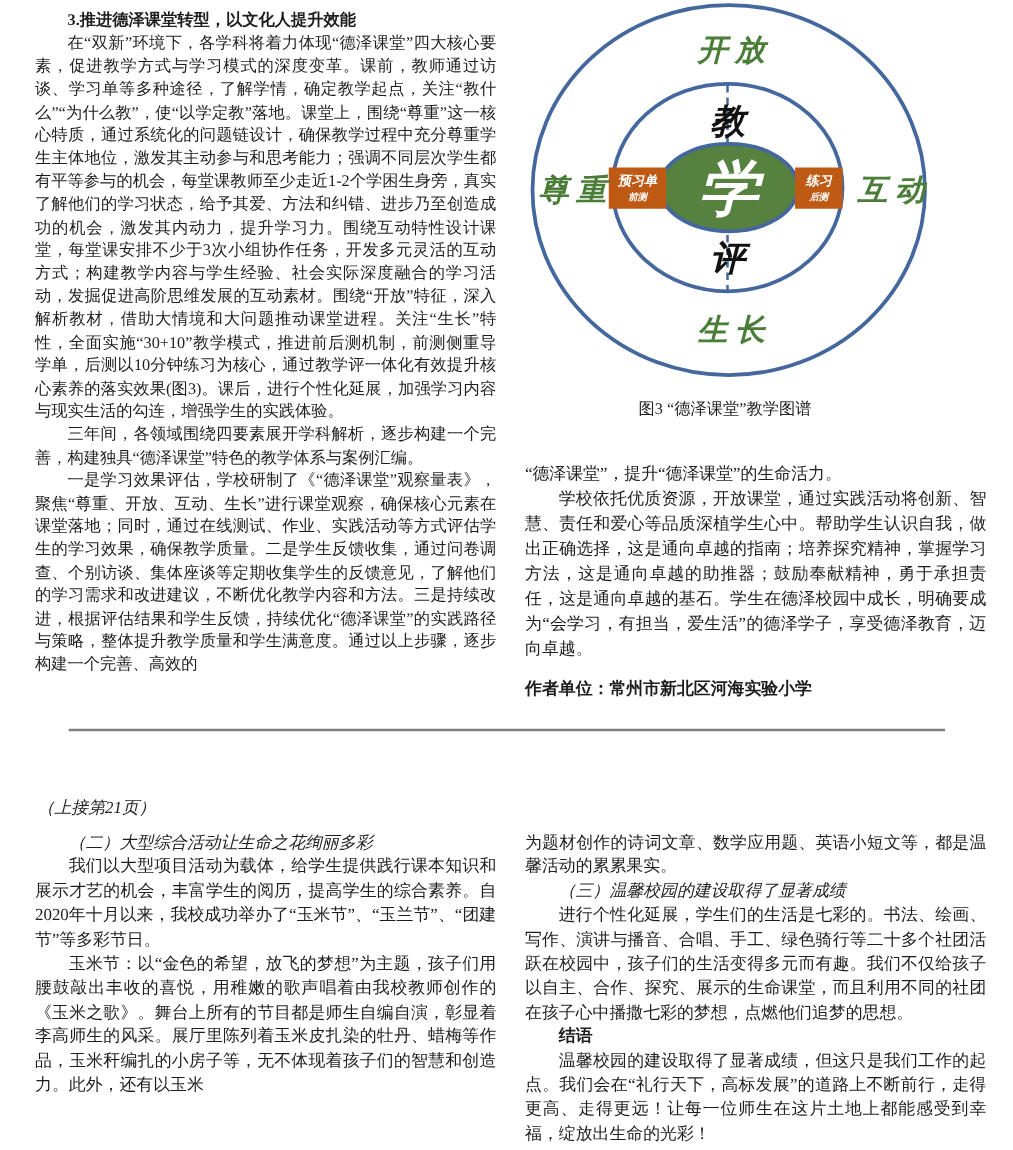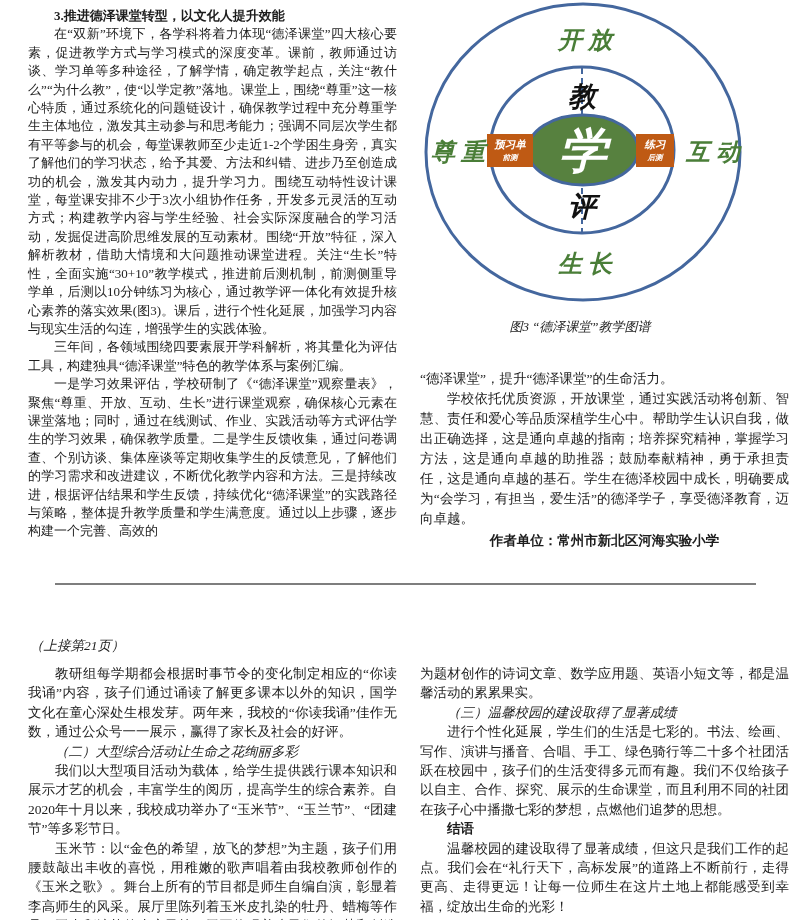--- a/index.html
+++ b/index.html
@@ -6,31 +6,31 @@
   .page {
     position:relative; width:808px; height:920px; overflow:hidden;
     background:#ffffff; color:#1d1d1d;
     font-family:"Liberation Serif","DejaVu Serif",serif;
   }
   p { margin:0; text-align:justify; text-indent:2em; }
   .noindent { text-indent:0; }
   .bold { font-weight:bold; }
   .kai { font-style:italic; }
   .author {
-    text-indent:0; text-align:center; font-weight:bold;
+    text-indent:0; text-align:left; font-weight:bold;
     font-family:"Liberation Sans","DejaVu Sans",sans-serif;
-    margin-top:2px; font-size:13.5px;
+    margin-top:12px; font-size:13.5px;
   }
   .col-top-left  { position:absolute; left:28px;  top:7px;  width:369px; font-size:13px;   line-height:18.4px; }
   .col-top-right { position:absolute; left:420px; top:0;    width:369px; font-size:13.5px; line-height:20px; }
   figure { margin:0; }
   .diagram { display:block; }
   figcaption {
     width:320px; text-align:center; font-size:13px; margin-top:5px;
-    font-style:italic; color:#222;
+    color:#222;
   }
   .col-top-right .body-start { margin-top:32px; }
   .divider { position:absolute; left:55px; top:583px; width:701px; height:2px; background:#7e7e7e; }
   .continuation { position:absolute; left:30px; top:637px; font-size:13.5px; font-style:italic; }
   .col-bot-left  { position:absolute; left:28px;  top:664px; width:369px; font-size:13.5px; line-height:19.4px; }
   .col-bot-right { position:absolute; left:420px; top:664px; width:369px; font-size:13.5px; line-height:19.4px; }
   
   .diagram text { font-family:"Liberation Serif","DejaVu Serif",serif; }
   .ring-label   { font-style:italic; font-weight:bold; fill:#4a7e38; font-size:24px; }
   .axis-label   { font-style:italic; font-weight:bold; fill:#111111; font-size:28px; }
@@ -39,21 +39,21 @@
   .box-sub      { font-weight:bold; fill:#ffffff; font-size:7.5px;  font-style:italic; }
 </style>
 </head>
 <body>
 
 <div class="page">
 
   <div class="col-top-left">
     <p class="bold">3.推进德泽课堂转型，以文化人提升效能</p>
     <p>在“双新”环境下，各学科将着力体现“德泽课堂”四大核心要素，促进教学方式与学习模式的深度变革。课前，教师通过访谈、学习单等多种途径，了解学情，确定教学起点，关注“教什么”“为什么教”，使“以学定教”落地。课堂上，围绕“尊重”这一核心特质，通过系统化的问题链设计，确保教学过程中充分尊重学生主体地位，激发其主动参与和思考能力；强调不同层次学生都有平等参与的机会，每堂课教师至少走近1-2个学困生身旁，真实了解他们的学习状态，给予其爱、方法和纠错、进步乃至创造成功的机会，激发其内动力，提升学习力。围绕互动特性设计课堂，每堂课安排不少于3次小组协作任务，开发多元灵活的互动方式；构建教学内容与学生经验、社会实际深度融合的学习活动，发掘促进高阶思维发展的互动素材。围绕“开放”特征，深入解析教材，借助大情境和大问题推动课堂进程。关注“生长”特性，全面实施“30+10”教学模式，推进前后测机制，前测侧重导学单，后测以10分钟练习为核心，通过教学评一体化有效提升核心素养的落实效果(图3)。课后，进行个性化延展，加强学习内容与现实生活的勾连，增强学生的实践体验。</p>
-    <p>三年间，各领域围绕四要素展开学科解析，将其量化为评估工具，构建独具“德泽课堂”特色的教学体系与案例汇编。</p>
+    <p>三年间，各领域围绕四要素展开学科解析，逐步构建一个完善，构建独具“德泽课堂”特色的教学体系与案例汇编。</p>
     <p>一是学习效果评估，学校研制了《“德泽课堂”观察量表》，聚焦“尊重、开放、互动、生长”进行课堂观察，确保核心元素在课堂落地；同时，通过在线测试、作业、实践活动等方式评估学生的学习效果，确保教学质量。二是学生反馈收集，通过问卷调查、个别访谈、集体座谈等定期收集学生的反馈意见，了解他们的学习需求和改进建议，不断优化教学内容和方法。三是持续改进，根据评估结果和学生反馈，持续优化“德泽课堂”的实践路径与策略，整体提升教学质量和学生满意度。通过以上步骤，逐步构建一个完善、高效的</p>
   </div>
 
   <div class="col-top-right">
     <figure>
       <svg class="diagram" width="369" height="312" viewBox="0 0 369 312">
 
         <ellipse cx="163" cy="152" rx="157" ry="148" fill="#ffffff" stroke="#44679e" stroke-width="3"></ellipse>
 
         <ellipse cx="162" cy="150" rx="92" ry="83" fill="#ffffff" stroke="#44679e" stroke-width="3"></ellipse>
@@ -88,21 +88,20 @@
     <p class="noindent body-start">“德泽课堂”，提升“德泽课堂”的生命活力。</p>
     <p>学校依托优质资源，开放课堂，通过实践活动将创新、智慧、责任和爱心等品质深植学生心中。帮助学生认识自我，做出正确选择，这是通向卓越的指南；培养探究精神，掌握学习方法，这是通向卓越的助推器；鼓励奉献精神，勇于承担责任，这是通向卓越的基石。学生在德泽校园中成长，明确要成为“会学习，有担当，爱生活”的德泽学子，享受德泽教育，迈向卓越。</p>
     <p class="author">作者单位：常州市新北区河海实验小学</p>
   </div>
 
   <div class="divider"></div>
 
   <div class="continuation">（上接第21页）</div>
 
   <div class="col-bot-left">
-    <p>教研组每学期都会根据时事节令的变化制定相应的“你读我诵”内容，孩子们通过诵读了解更多课本以外的知识，国学文化在童心深处生根发芽。两年来，我校的“你读我诵”佳作无数，通过公众号一一展示，赢得了家长及社会的好评。</p>
     <p class="kai">（二）大型综合活动让生命之花绚丽多彩</p>
     <p>我们以大型项目活动为载体，给学生提供践行课本知识和展示才艺的机会，丰富学生的阅历，提高学生的综合素养。自2020年十月以来，我校成功举办了“玉米节”、“玉兰节”、“团建节”等多彩节日。</p>
     <p>玉米节：以“金色的希望，放飞的梦想”为主题，孩子们用腰鼓敲出丰收的喜悦，用稚嫩的歌声唱着由我校教师创作的《玉米之歌》。舞台上所有的节目都是师生自编自演，彰显着李高师生的风采。展厅里陈列着玉米皮扎染的牡丹、蜡梅等作品，玉米秆编扎的小房子等，无不体现着孩子们的智慧和创造力。此外，还有以玉米</p>
   </div>
 
   <div class="col-bot-right">
     <p class="noindent">为题材创作的诗词文章、数学应用题、英语小短文等，都是温馨活动的累累果实。</p>
     <p class="kai">（三）温馨校园的建设取得了显著成绩</p>
     <p>进行个性化延展，学生们的生活是七彩的。书法、绘画、写作、演讲与播音、合唱、手工、绿色骑行等二十多个社团活跃在校园中，孩子们的生活变得多元而有趣。我们不仅给孩子以自主、合作、探究、展示的生命课堂，而且利用不同的社团在孩子心中播撒七彩的梦想，点燃他们追梦的思想。</p>
     <p class="bold">结语</p>

